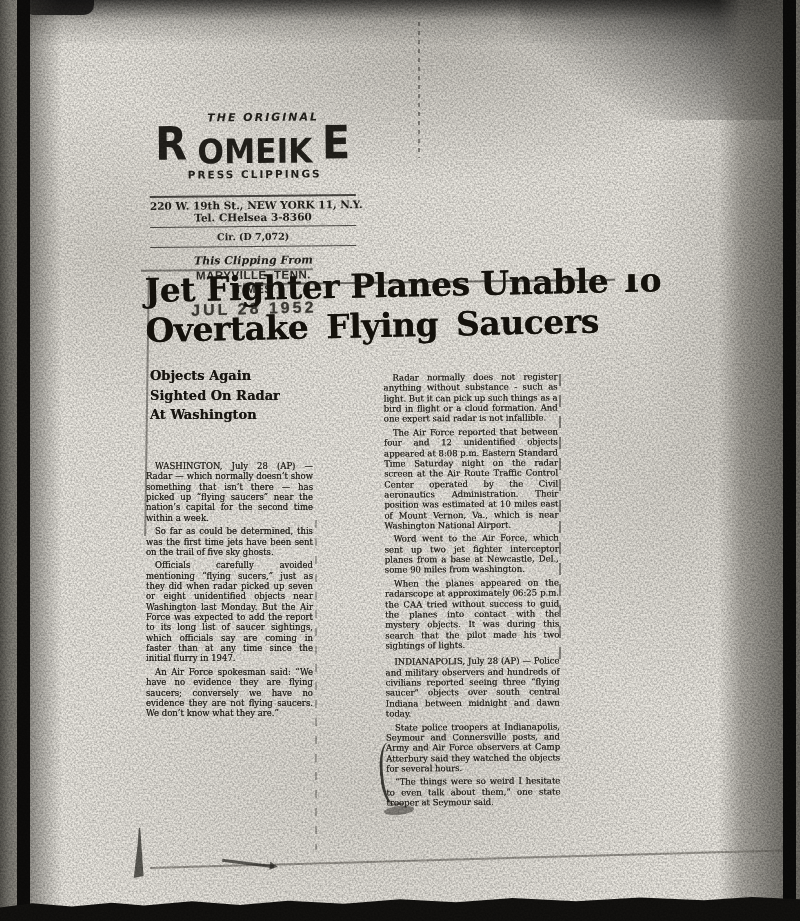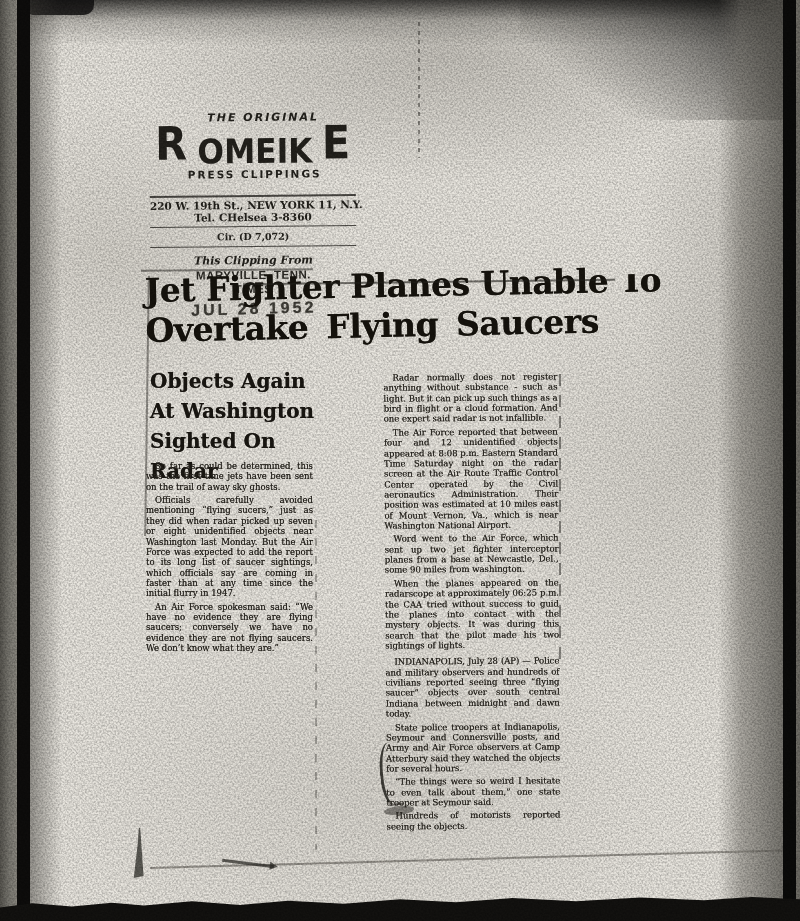--- a/index.html
+++ b/index.html
@@ -73,21 +73,21 @@
   .stamp-from{font-style:italic;font-weight:bold;font-size:11px;margin-top:7px;}
   .stamp-city,.stamp-paper{font-family:"Liberation Sans",sans-serif;font-weight:bold;font-size:11.5px;letter-spacing:.5px;margin-top:2px;color:#2c2a25;}
   .stamp-date{font-family:"Liberation Sans",sans-serif;font-weight:bold;font-size:16px;letter-spacing:3px;
     margin-top:5px;color:#403e38;transform:rotate(-1deg);text-shadow:0 0 1px rgba(64,62,56,.7);}
   
   .headline{position:absolute;left:146px;top:271px;width:520px;font-weight:bold;font-size:33px;
     color:#17140e;letter-spacing:-.5px;line-height:1.2;transform:rotate(-1.2deg);transform-origin:left bottom;
     text-shadow:0 0 .6px rgba(23,20,14,.8);}
   .headline .l2{word-spacing:7px;}
   .cut-word{display:inline-block;clip-path:inset(34% 0 0 0);}
-  .subhead{position:absolute;left:150px;top:366px;width:180px;font-weight:bold;font-size:20px;line-height:1.5;
+  .subhead{position:absolute;left:150px;top:366px;width:180px;font-weight:bold;font-size:13px;line-height:1.5;
     color:#1b1813;text-shadow:0 0 .5px rgba(27,24,19,.8);}
   
   .col{position:absolute;font-size:8.5px;line-height:1.22;text-align:justify;color:#2b2822;
     text-shadow:0 0 .4px rgba(43,40,34,.85);}
   .col p{margin:0 0 3px;text-indent:9px;}
   .col-left{left:146px;top:461px;width:167px;}
   .col-right{left:385px;top:372px;width:174px;transform:rotate(-.4deg);}
   .col-right p:nth-of-type(5){margin-top:6px;}
   
   .noise{position:absolute;inset:0;pointer-events:none;z-index:40;}
@@ -122,39 +122,39 @@
   </div>
 
   <div class="headline">
     <div class="l1"><span>Jet Fighter Planes Unable</span>
       <span class="cut-word">To</span></div>
     <div class="l2">Overtake Flying Saucers</div>
   </div>
 
   <div class="subhead">
     <div>Objects Again</div>
+    <div>Sighted On Radar</div>
     <div>At Washington</div>
-    <div>Sighted On Radar</div>
   </div>
 
   <div class="col col-left">
-    <p>So far as could be determined, this was the first time jets have been sent on the trail of away sky ghosts.</p>
+    <p>WASHINGTON, July 28 (AP) — Radar — which normally doesn’t show something that isn’t there — has picked up “flying saucers” near the nation’s capital for the second time within a week.</p>
+    <p>So far as could be determined, this was the first time jets have been sent on the trail of five sky ghosts.</p>
     <p>Officials carefully avoided mentioning “flying sucers,” just as they did when radar picked up seven or eight unidentified objects near Washington last Monday. But the Air Force was expected to add the report to its long list of saucer sightings, which officials say are coming in faster than at any time since the initial flurry in 1947.</p>
     <p>An Air Force spokesman said: “We have no evidence they are flying saucers; conversely we have no evidence they are not flying saucers. We don’t know what they are.”</p>
   </div>
 
   <div class="col col-right">
     <p>Radar normally does not register anything without substance - such as light. But it can pick up such things as a bird in flight or a cloud formation. And one expert said radar is not infallible.</p>
     <p>The Air Force reported that between four and 12 unidentified objects appeared at 8:08 p.m. Eastern Standard Time Saturday night on the radar screen at the Air Route Traffic Control Center operated by the Civil aeronautics Administration. Their position was estimated at 10 miles east of Mount Vernon, Va., which is near Washington National Airport.</p>
     <p>Word went to the Air Force, which sent up two jet fighter interceptor planes from a base at Newcastle, Del., some 90 miles from washington.</p>
     <p>When the planes appeared on the radarscope at approximately 06:25 p.m. the CAA tried without success to guid the planes into contact with the mystery objects. It was during this search that the pilot made his two sightings of lights.</p>
     <p>INDIANAPOLIS, July 28 (AP) — Police and military observers and hundreds of civilians reported seeing three “flying saucer” objects over south central Indiana between midnight and dawn today.</p>
     <p>State police troopers at Indianapolis, Seymour and Connersville posts, and Army and Air Force observers at Camp Atterbury said they watched the objects for several hours.</p>
     <p>“The things were so weird I hesitate to even talk about them,” one state trooper at Seymour said.</p>
-    <p>Hundreds of motorists reported seeing the objects.</p>
   </div>
 
   <div class="mark cut-line-date"></div>
   <div class="mark cut-line-top-headline"></div>
   <div class="mark cut-line-left-vert"></div>
   <div class="mark crease-top-vert"></div>
   <div class="mark cut-line-col2-vert"></div>
   <div class="mark cut-line-col1-vert"></div>
   <div class="mark scratch-long"></div>
   <div class="mark scribble-arrow"></div>

